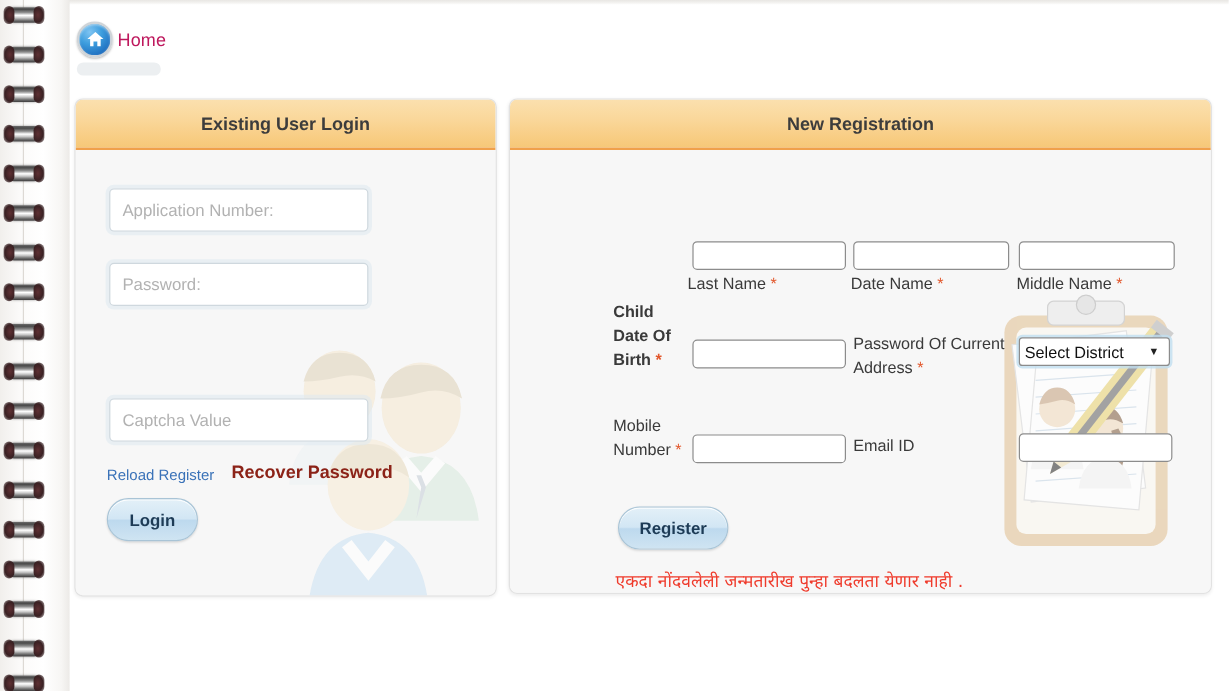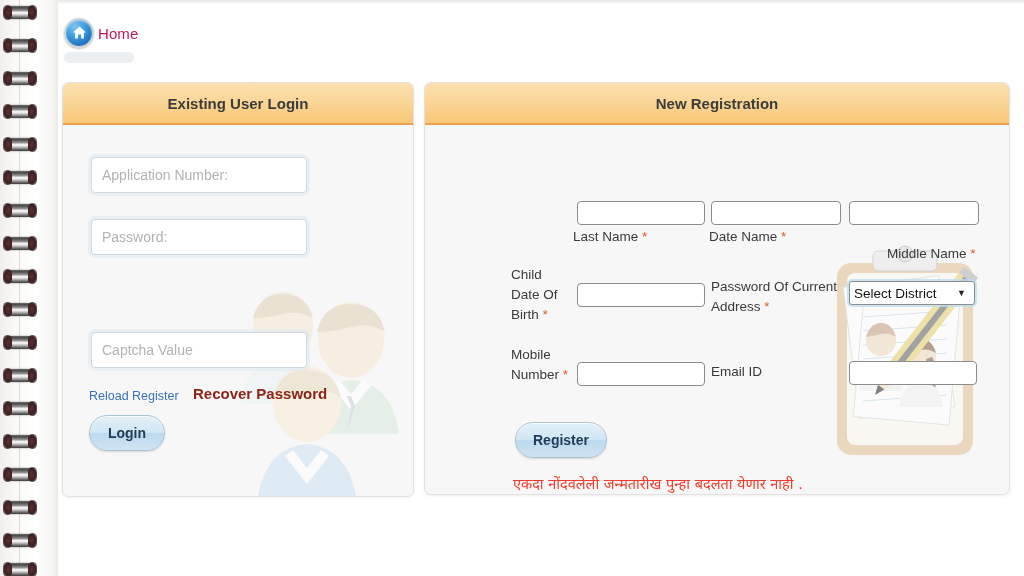--- a/index.html
+++ b/index.html
@@ -276,23 +276,23 @@
     font-size: 13.5px;
     color: #3a3a3a;
   }
 
   #child-name-label { left: 86px; top: 80px; width: 60px; }
   #in-last   { left: 152px; top: 76px; width: 128px; }
   #in-first  { left: 286px; top: 76px; width: 130px; }
   #in-middle { left: 424px; top: 76px; width: 130px; }
   #lb-last   { left: 148px; top: 104px; }
   #lb-first  { left: 284px; top: 104px; }
-  #lb-middle { left: 422px; top: 121px; margin-left: 40px; }
-
-  #dob-label { left: 86px; top: 140px; width: 62px; }
+  #lb-middle { left: 422px; top: 104px; }
+
+  #dob-label { left: 86px; top: 125px; width: 62px; font-weight: bold; }
   #in-dob    { left: 152px; top: 158px; width: 128px; }
   #district-label { left: 286px; top: 152px; width: 130px; }
   #district-select {
     position: absolute;
     left: 424px; top: 156px;
     width: 126px; height: 24px;
     box-sizing: border-box;
     padding: 0 4px;
     border: 1px solid #8c8c8c;
     border-radius: 3px;

